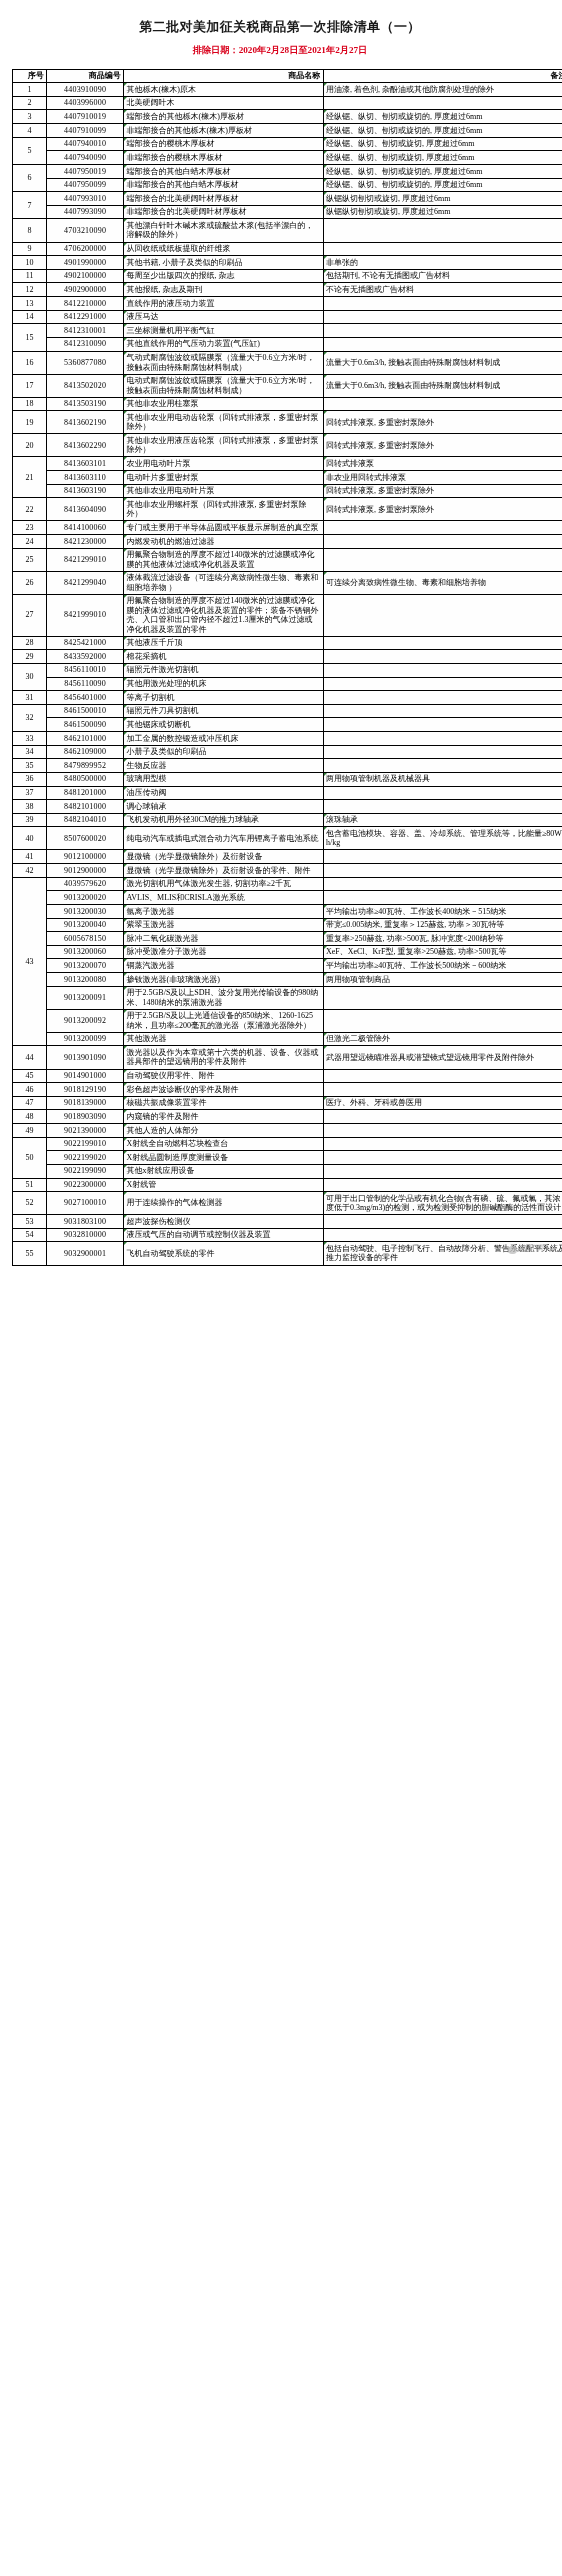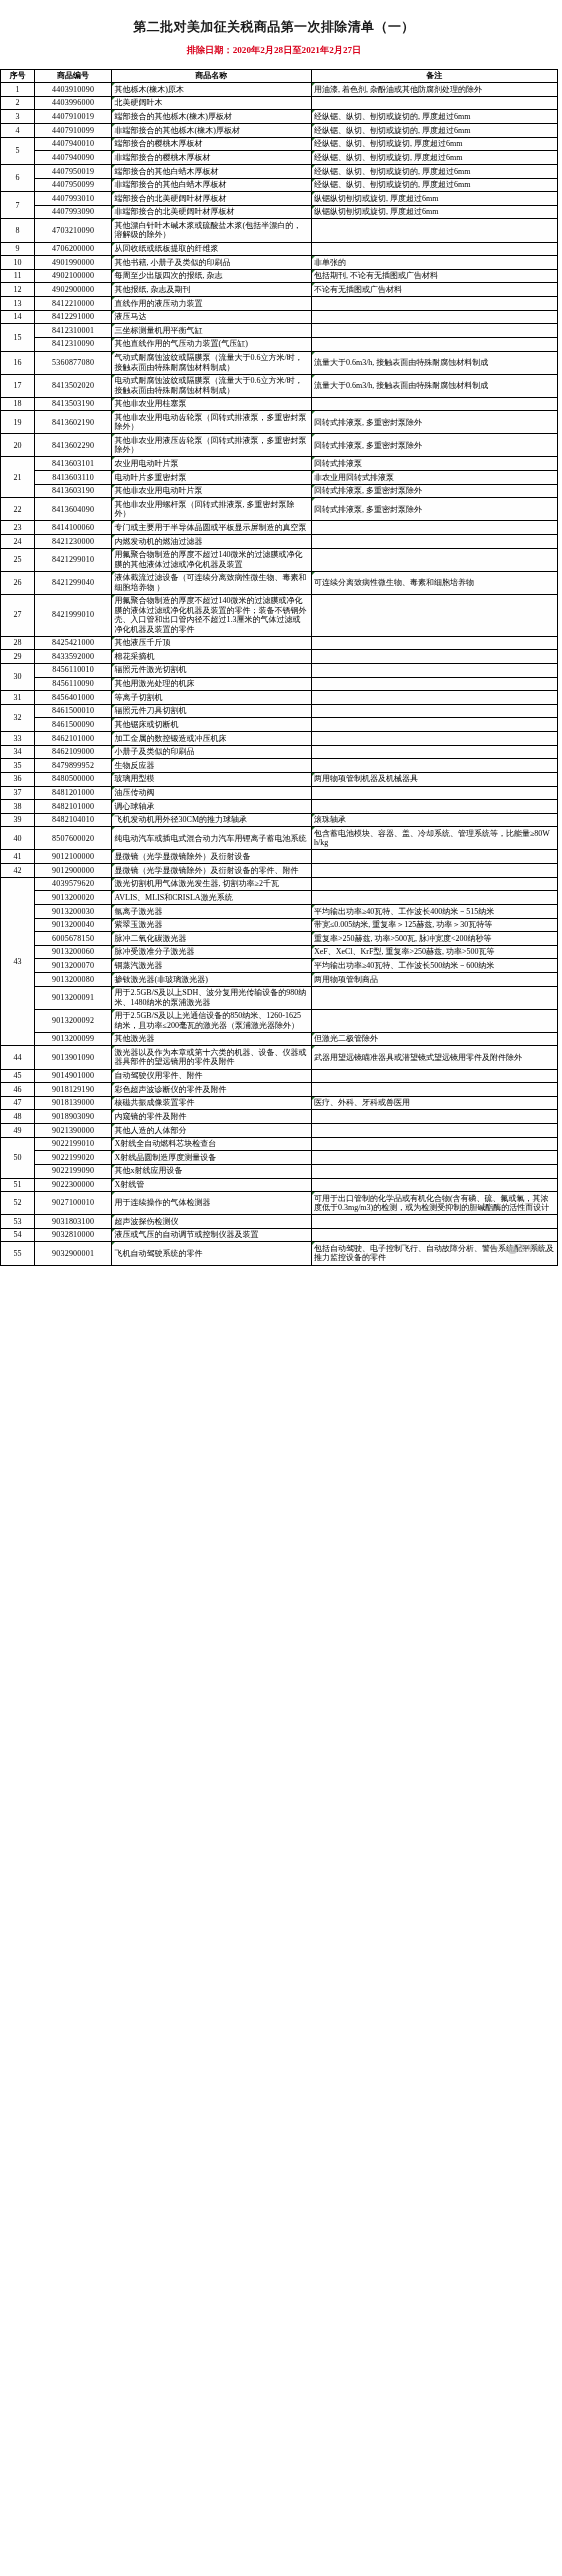--- a/index.html
+++ b/index.html
@@ -12,20 +12,21 @@
     font-family: "Liberation Serif", "DejaVu Serif", serif;
     color: #000000;
     -webkit-font-smoothing: none;
   }
   #page {
     width: 548px;
     position: relative;
     background: #fff;
     padding-top: 14.4px;
     box-sizing: border-box;
+    padding-left: 12px;
   }
   .title-block {
     text-align: center;
     padding: 4.8px 0 3.2px 0;
   }
   .doc-title {
     font-size: 13px;
     font-weight: bold;
     letter-spacing: 0.4px;
     line-height: 1.25;
@@ -48,21 +49,21 @@
   table.sheet td, table.sheet th {
     border: 0.8px solid #000000;
     padding: 1.6px 2.4px;
     vertical-align: middle;
     font-size: 8px;
     line-height: 1.18;
     word-break: break-all;
     background: #fefefe;
   }
   thead th {
-    text-align: center;
+    text-align: right;
     font-weight: bold;
     font-size: 9.6px;
     padding: 4px 1.6px;
     background: #ffffff;
   }
   col.c-no    { width: 34px; }
   col.c-code  { width: 77px; }
   col.c-name  { width: 199px; }
   col.c-note  { width: 246px; }
 

